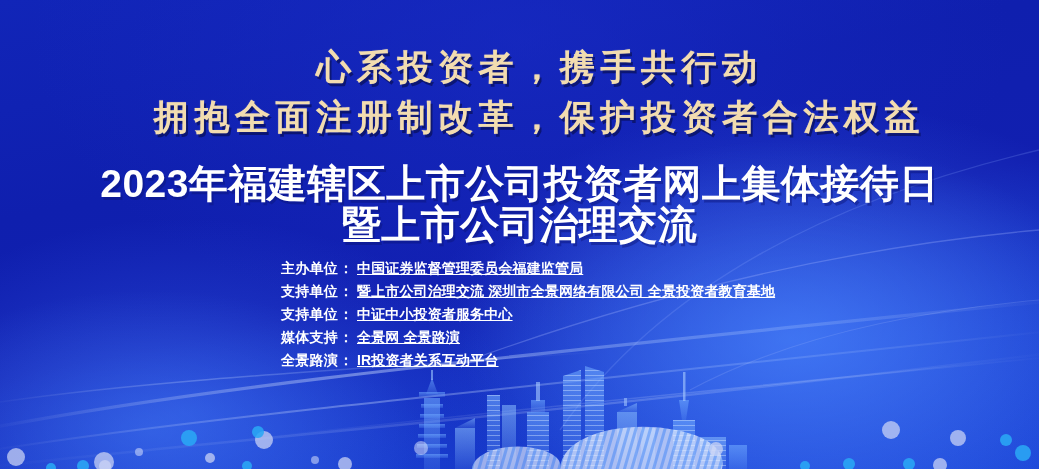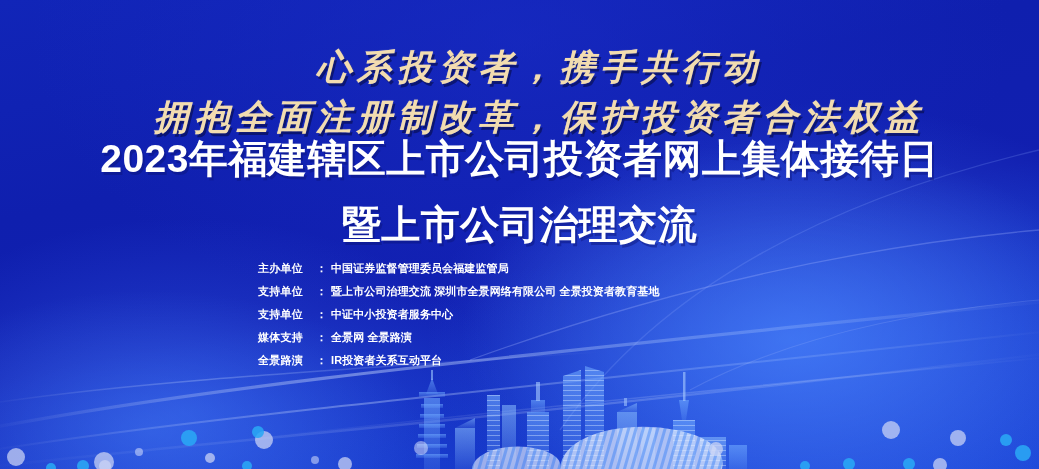--- a/index.html
+++ b/index.html
@@ -13,48 +13,48 @@
       linear-gradient(168deg,#1125b8 0%,#0f1fae 32%,#111fb0 55%,#1434c6 78%,#1a44d6 100%);
   }
   .layer{position:absolute;inset:0;pointer-events:none;}
   svg.layer{display:block;}
 
   
   .callig{
     position:absolute;left:0;right:0;text-align:center;
     color:#f2dcb0;
     font-family:"DejaVu Serif","Liberation Serif",serif;
-    font-weight:700;font-style:italic;
+    font-weight:700;
     letter-spacing:.16em;
     text-shadow:2px 3px 0 rgba(6,10,60,.55), 0 0 1px rgba(255,240,205,.6);
     white-space:nowrap;
     padding-left:40px;
   }
   #callig1{top:44px;font-size:35px;}
   #callig2{top:94px;font-size:35px;}
 
   
   .maintitle{
     position:absolute;left:0;right:0;text-align:center;
     color:#ffffff;font-weight:700;letter-spacing:.012em;
     text-shadow:2px 3px 0 rgba(10,20,120,.45);
     white-space:nowrap;
   }
-  #title1{top:132px;font-size:39px;}
+  #title1{top:157px;font-size:39px;}
   #title2{top:198px;font-size:39px;}
 
   
   #credits{
     position:absolute;left:258px;top:259px;
     display:flex;flex-direction:column;gap:4px;
   }
-  .cline{display:flex;align-items:center;color:#fff;font-size:11px;line-height:19px;white-space:nowrap;}
+  .cline{display:flex;align-items:center;color:#fff;font-size:14px;line-height:19px;white-space:nowrap;margin-left:23px;}
   .clabel{font-weight:700;width:58px;flex:0 0 58px;letter-spacing:.02em;}
   .ccolon{font-weight:700;margin-right:4px;}
-  .cvalue{font-weight:600;letter-spacing:.01em;}
+  .cvalue{font-weight:600;letter-spacing:.01em;text-decoration:underline;}
 </style>
 </head>
 <body>
 
 <div id="banner">
 
   <svg class="layer" width="1039" height="469" viewBox="0 0 1039 469" preserveAspectRatio="none">
     <defs>
       <linearGradient id="streak" x1="0" y1="0" x2="1" y2="0">
         <stop offset="0%" stop-color="#ffffff" stop-opacity="0"></stop>

